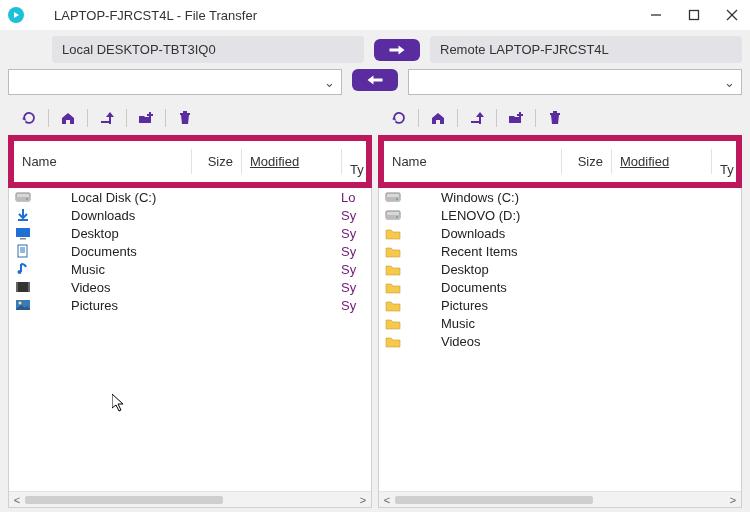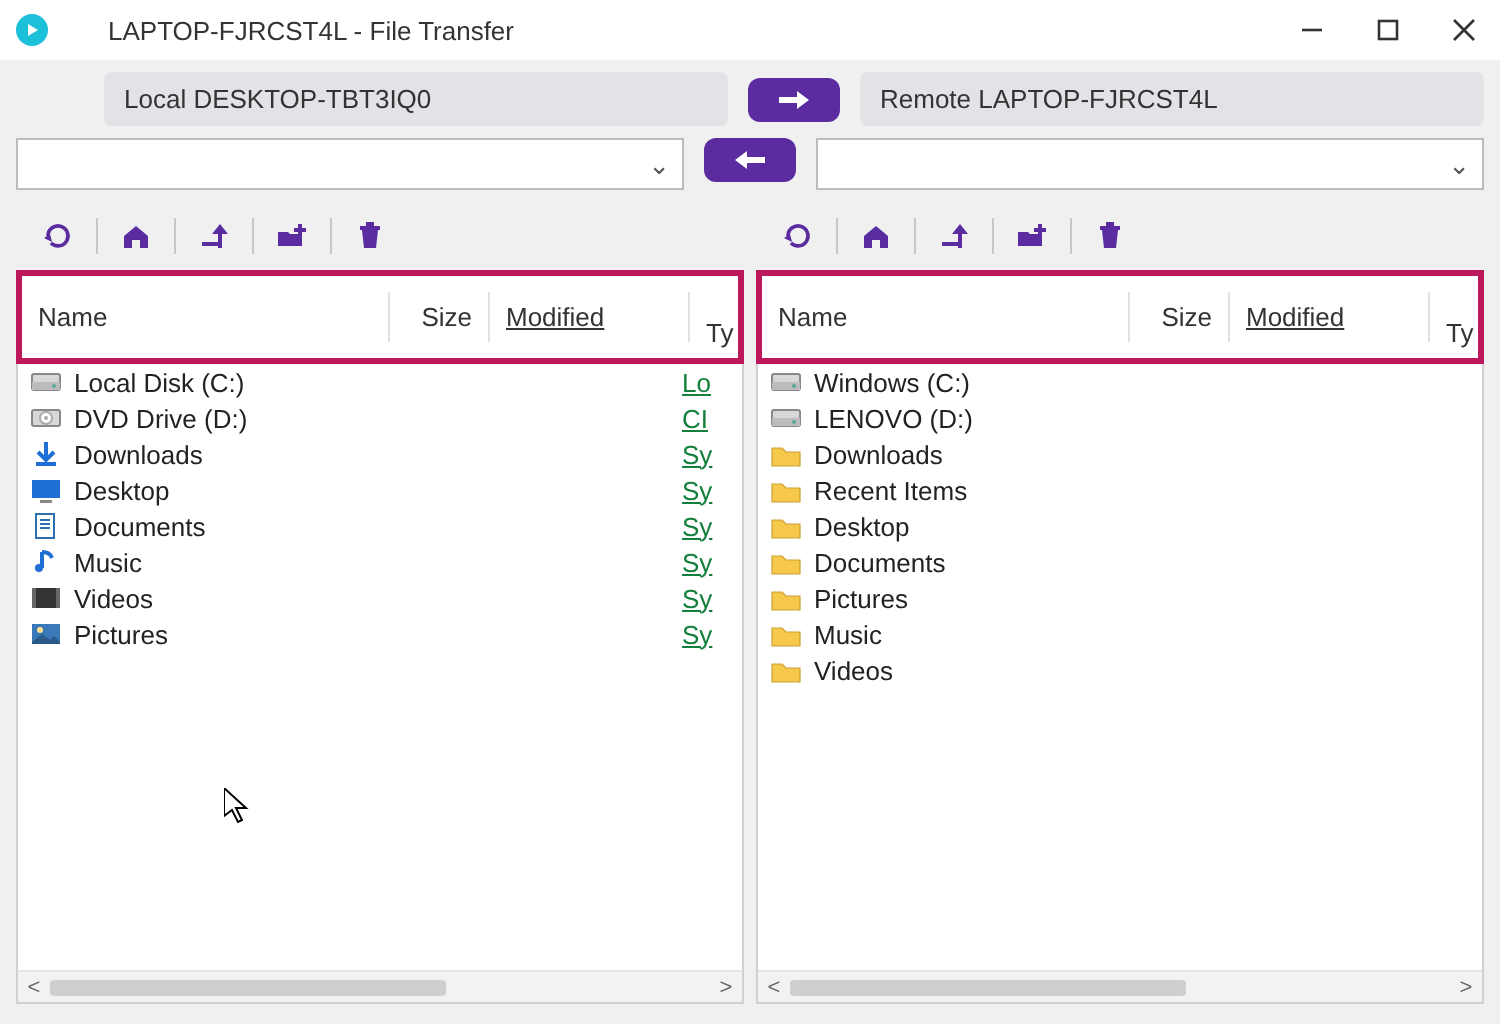--- a/index.html
+++ b/index.html
@@ -16,33 +16,33 @@
   .arrowbtn { width:46px; height:22px; background:#5a2ca0; border-radius:6px; display:flex; align-items:center; justify-content:center; color:#fff; }
   .arrowbtn svg { width:18px; height:14px; fill:#fff; }
   .pathrow { display:flex; align-items:flex-start; padding:0 8px 6px 8px; gap:6px;}
   .pathselect { flex:1; background:#fff; border:1px solid #bcbcbc; height:26px; display:flex; align-items:center; justify-content:flex-end; padding:0 6px;}
   .pathselect .chev { color:#555; }
   .toolbar { display:flex; align-items:center; gap:4px; padding:4px 8px;}
   .tb-btn { width:26px; height:26px; display:flex; align-items:center; justify-content:center; border-radius:3px; color:#5a2ca0;}
   .tb-sep { width:1px; height:18px; background:#c8c8c8; margin:0 2px;}
   .panes { display:flex; gap:6px; padding:0 8px 8px 8px; }
   .pane { flex:1; display:flex; flex-direction:column; }
-  .headerrow2 { display:flex; align-items:center; border:3px solid #be185d; background:#fff; }
+  .headerrow2 { display:flex; align-items:center; border:6px solid #be185d; background:#fff; }
   .col { padding:5px 8px; color:#333; border-right:1px solid #e2e2e2; white-space:nowrap; overflow:hidden;}
   .col:last-child { border-right:none;margin-top:16px;}
   .col-name { flex:1; }
   .col-size { width:50px; text-align:right;}
   .col-mod  { width:100px;text-decoration:underline;}
   .col-type { width:24px; }
   .listwrap { border:1px solid #d0d0d0; border-top:none; background:#fff; height:320px; overflow:hidden; position:relative; display:flex; flex-direction:column;}
   .list { flex:1; overflow:hidden; }
   .row { display:flex; align-items:center; padding:1px 6px; gap:6px; }
   .row .ico { width:16px; height:16px; display:flex; align-items:center; justify-content:center;}
-  .row .lbl { flex:1; color:#222; white-space:nowrap; overflow:hidden;}
-  .row .tcol { width:24px; color:#15803d; white-space:nowrap; overflow:hidden;text-decoration:underline;}
+  .row .lbl { flex:1; color:#222; white-space:nowrap; overflow:hidden;margin-left:34px;}
+  .row .tcol { width:24px; color:#701a75; white-space:nowrap; overflow:hidden;}
   .hscroll { height:16px; background:#f2f2f2; display:flex; align-items:center; border-top:1px solid #e4e4e4;}
   .hscroll .arrow { width:16px; text-align:center; color:#666; font-size:11px;}
   .hscroll .track { flex:1; height:12px; background:#f2f2f2; position:relative;}
   .hscroll .thumb { position:absolute; left:0; top:2px; height:8px; width:60%; background:#cfcfcf; border-radius:2px;}
   .cursor { position:absolute; left:112px; top:394px; pointer-events:none;}
   svg { display:block; }
 </style>
 </head>
 <body>
 
@@ -167,31 +167,20 @@
                 <rect x="1" y="8" width="14" height="4" fill="#bcbcbc"></rect>
                 <circle cx="12" cy="10" r="1" fill="#5a9"></circle>
               </svg>
             </span>
             <span class="lbl">Local Disk (C:)</span>
             <span class="tcol">Lo</span>
           </div>
           <div class="row">
             <span class="ico">
               <svg width="16" height="16">
-                <rect x="1" y="4" width="14" height="8" rx="1" fill="#d8d8d8" stroke="#888"></rect>
-                <circle cx="8" cy="8" r="3" fill="#fff" stroke="#aaa"></circle>
-                <circle cx="8" cy="8" r="1" fill="#aaa"></circle>
-              </svg>
-            </span>
-            <span class="lbl">DVD Drive (D:)</span>
-            <span class="tcol">CI</span>
-          </div>
-          <div class="row">
-            <span class="ico">
-              <svg width="16" height="16">
                 <path d="M8 2 v8 M4 7 l4 4 4-4" stroke="#1e6fd6" stroke-width="2" fill="none"></path>
                 <line x1="3" y1="13" x2="13" y2="13" stroke="#1e6fd6" stroke-width="2"></line>
               </svg>
             </span>
             <span class="lbl">Downloads</span>
             <span class="tcol">Sy</span>
           </div>
           <div class="row">
             <span class="ico">
               <svg width="16" height="16">

